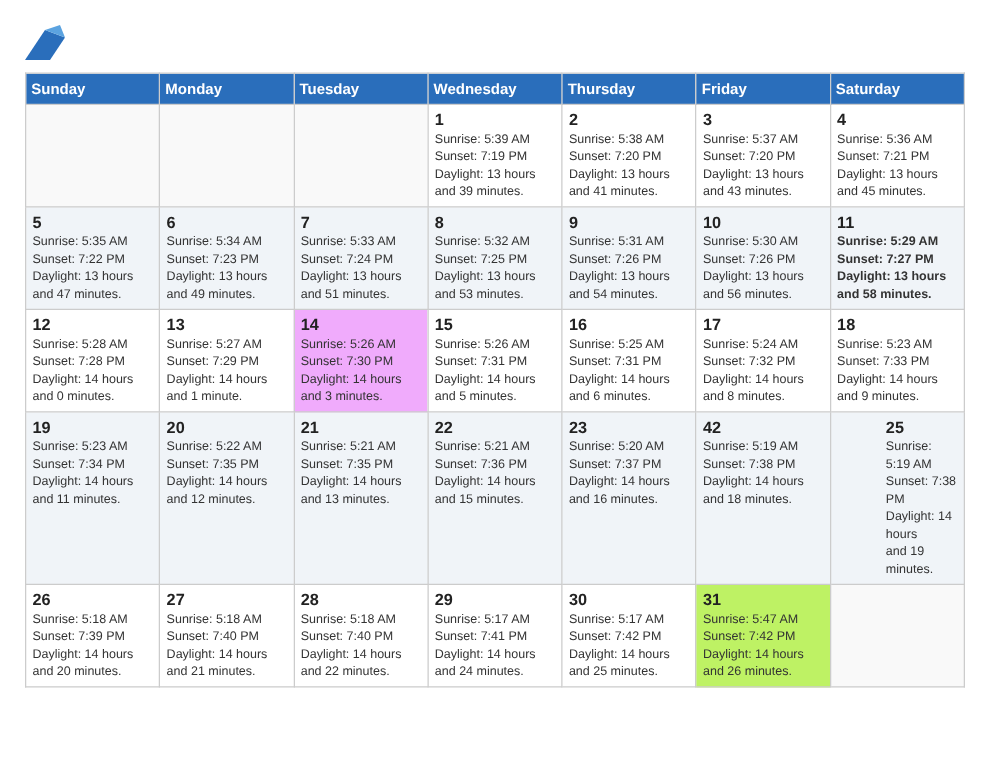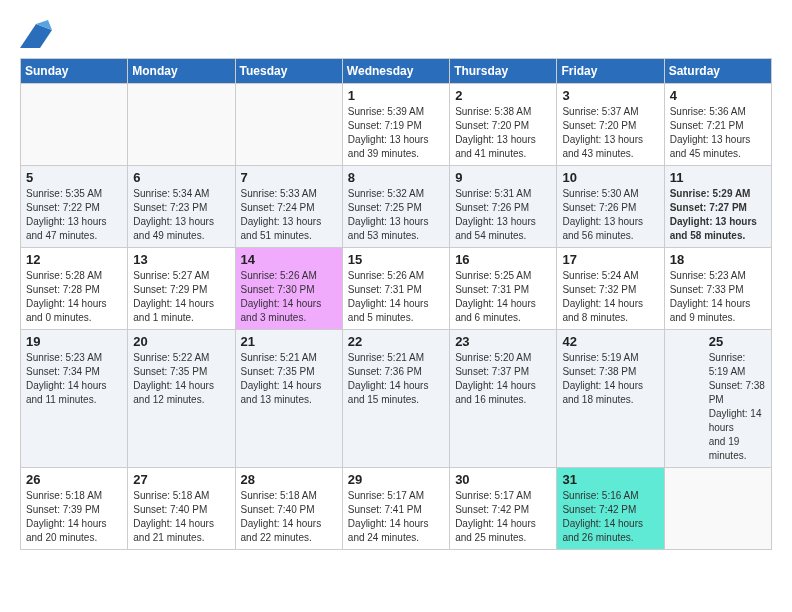--- a/index.html
+++ b/index.html
@@ -331,23 +331,23 @@
 Daylight: 14 hours
 and 24 minutes.</div>
         </td>
         <td style="background: rgb(255, 255, 255);">
           <div class="day-num">30</div>
           <div class="day-info" style="white-space: pre-line;">Sunrise: 5:17 AM
 Sunset: 7:42 PM
 Daylight: 14 hours
 and 25 minutes.</div>
         </td>
-        <td style="background: #5eead4;">
+        <td style="background: #bef264;">
           <div class="day-num">31</div>
-          <div class="day-info" style="white-space: pre-line;">Sunrise: 5:16 AM
+          <div class="day-info" style="white-space: pre-line;">Sunrise: 5:47 AM
 Sunset: 7:42 PM
 Daylight: 14 hours
 and 26 minutes.</div>
         </td>
         <td class="empty-cell"></td>
       </tr>
     </tbody>
 </table>
 
 </body></html>

